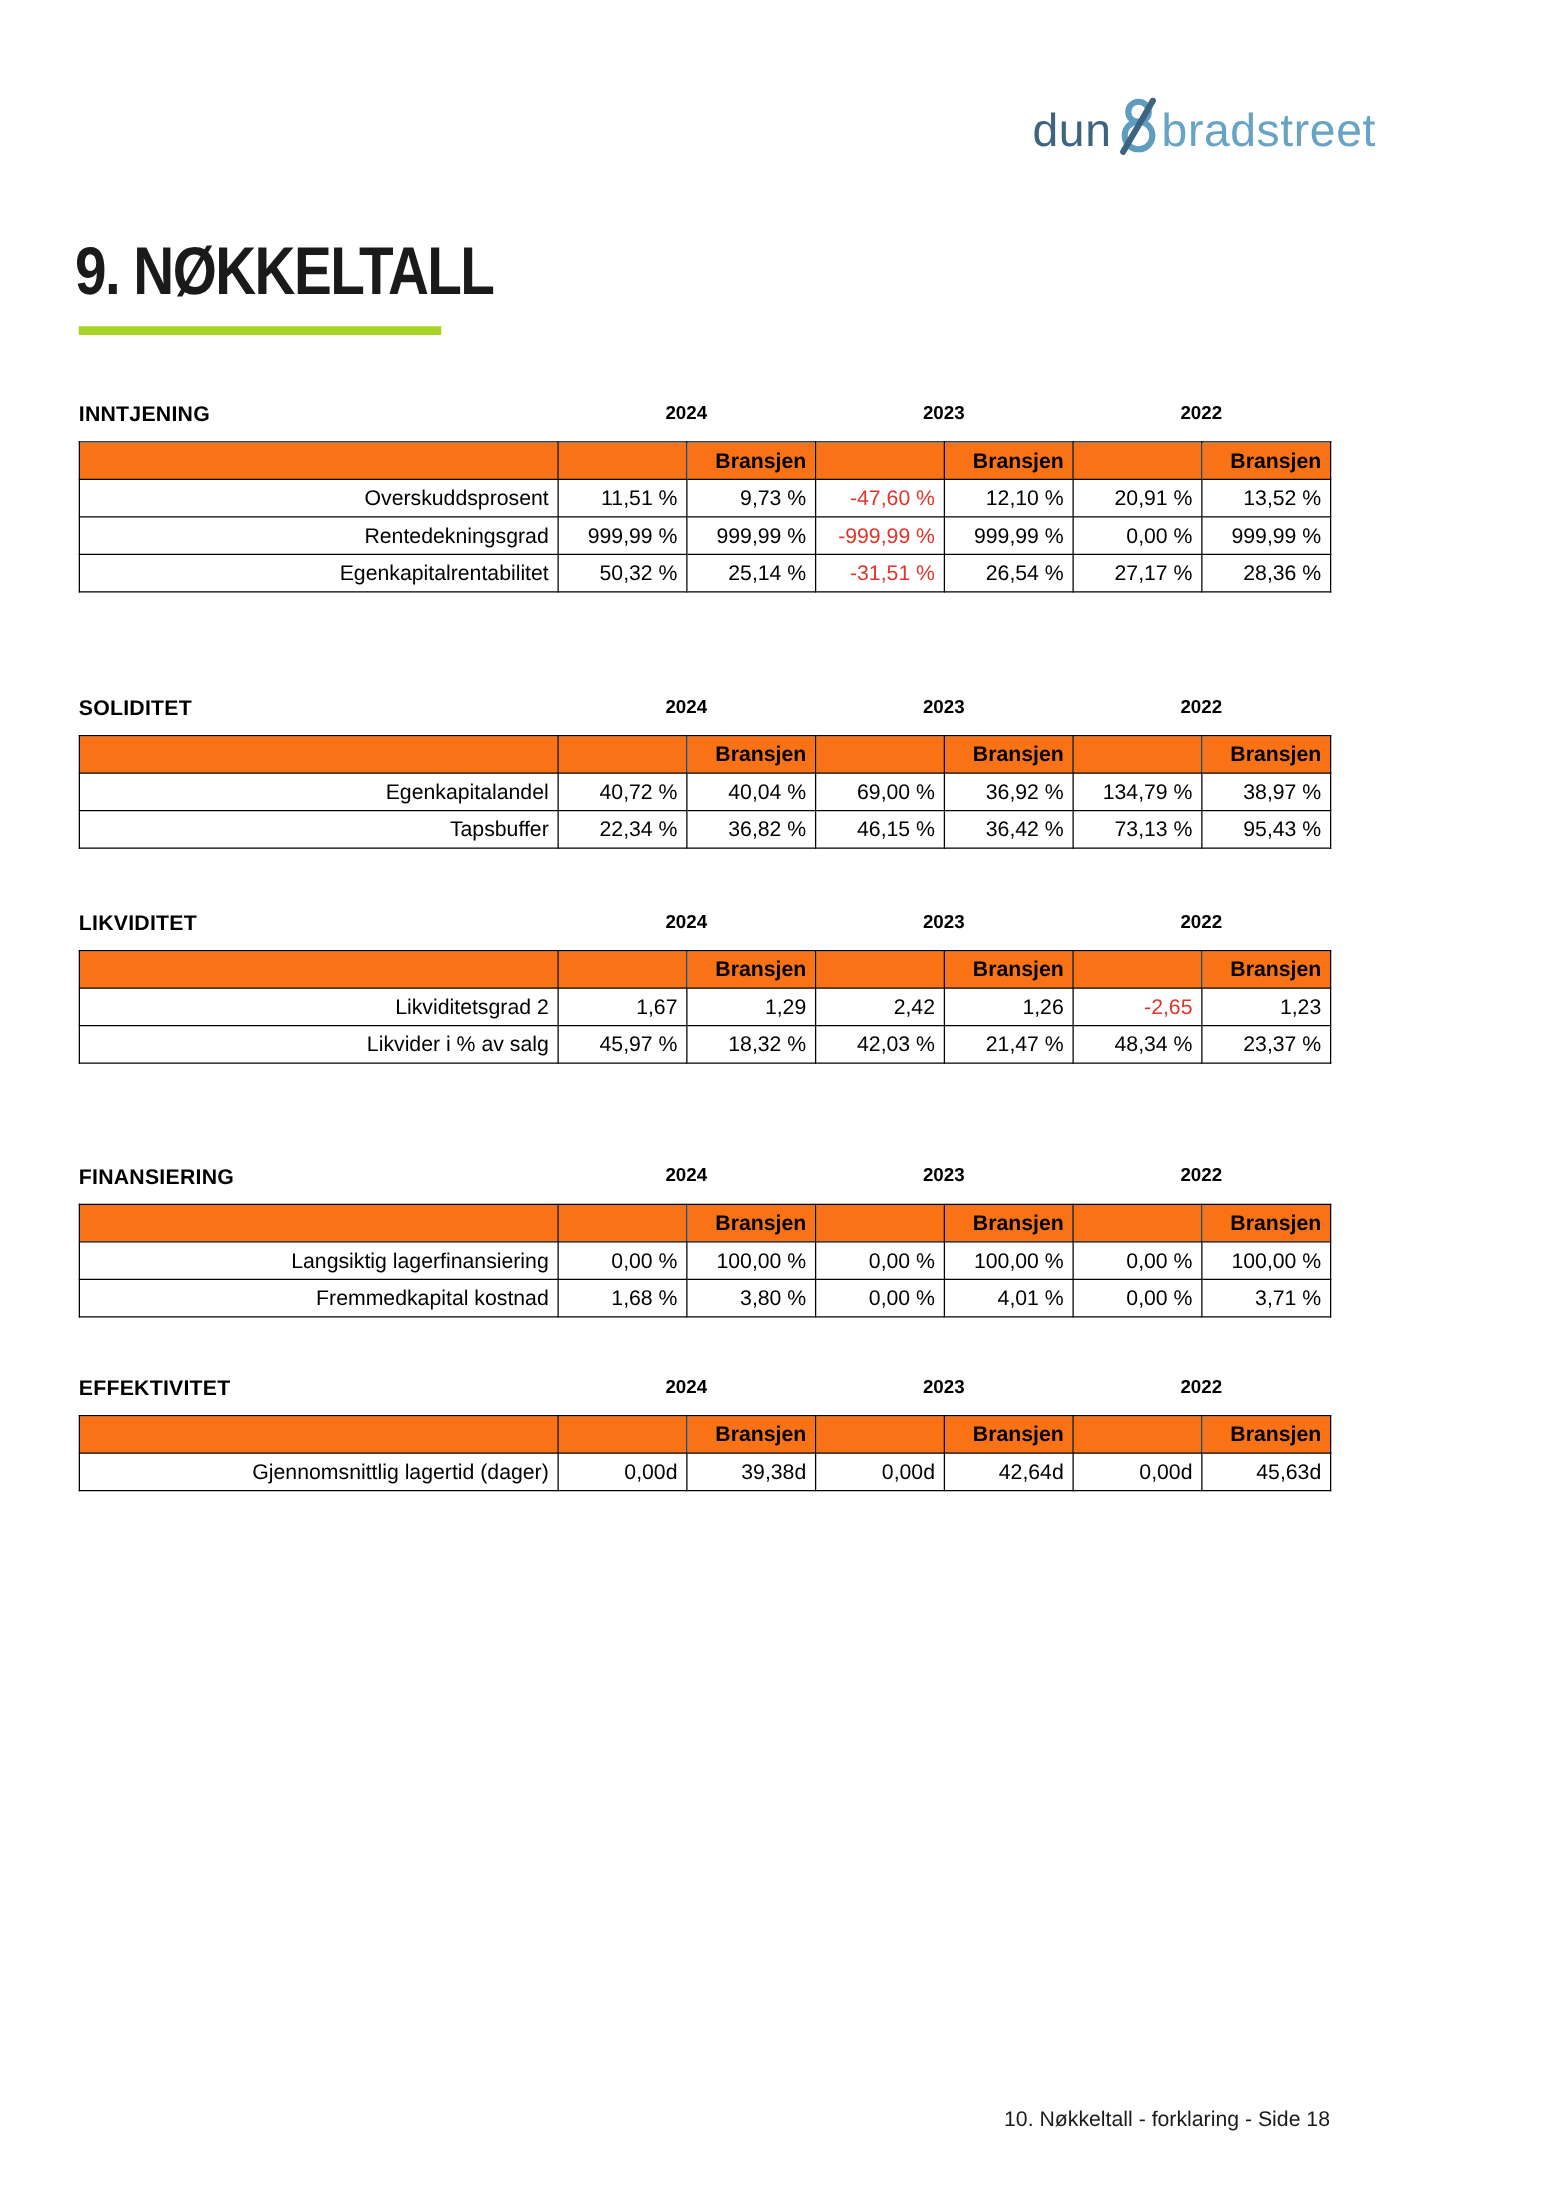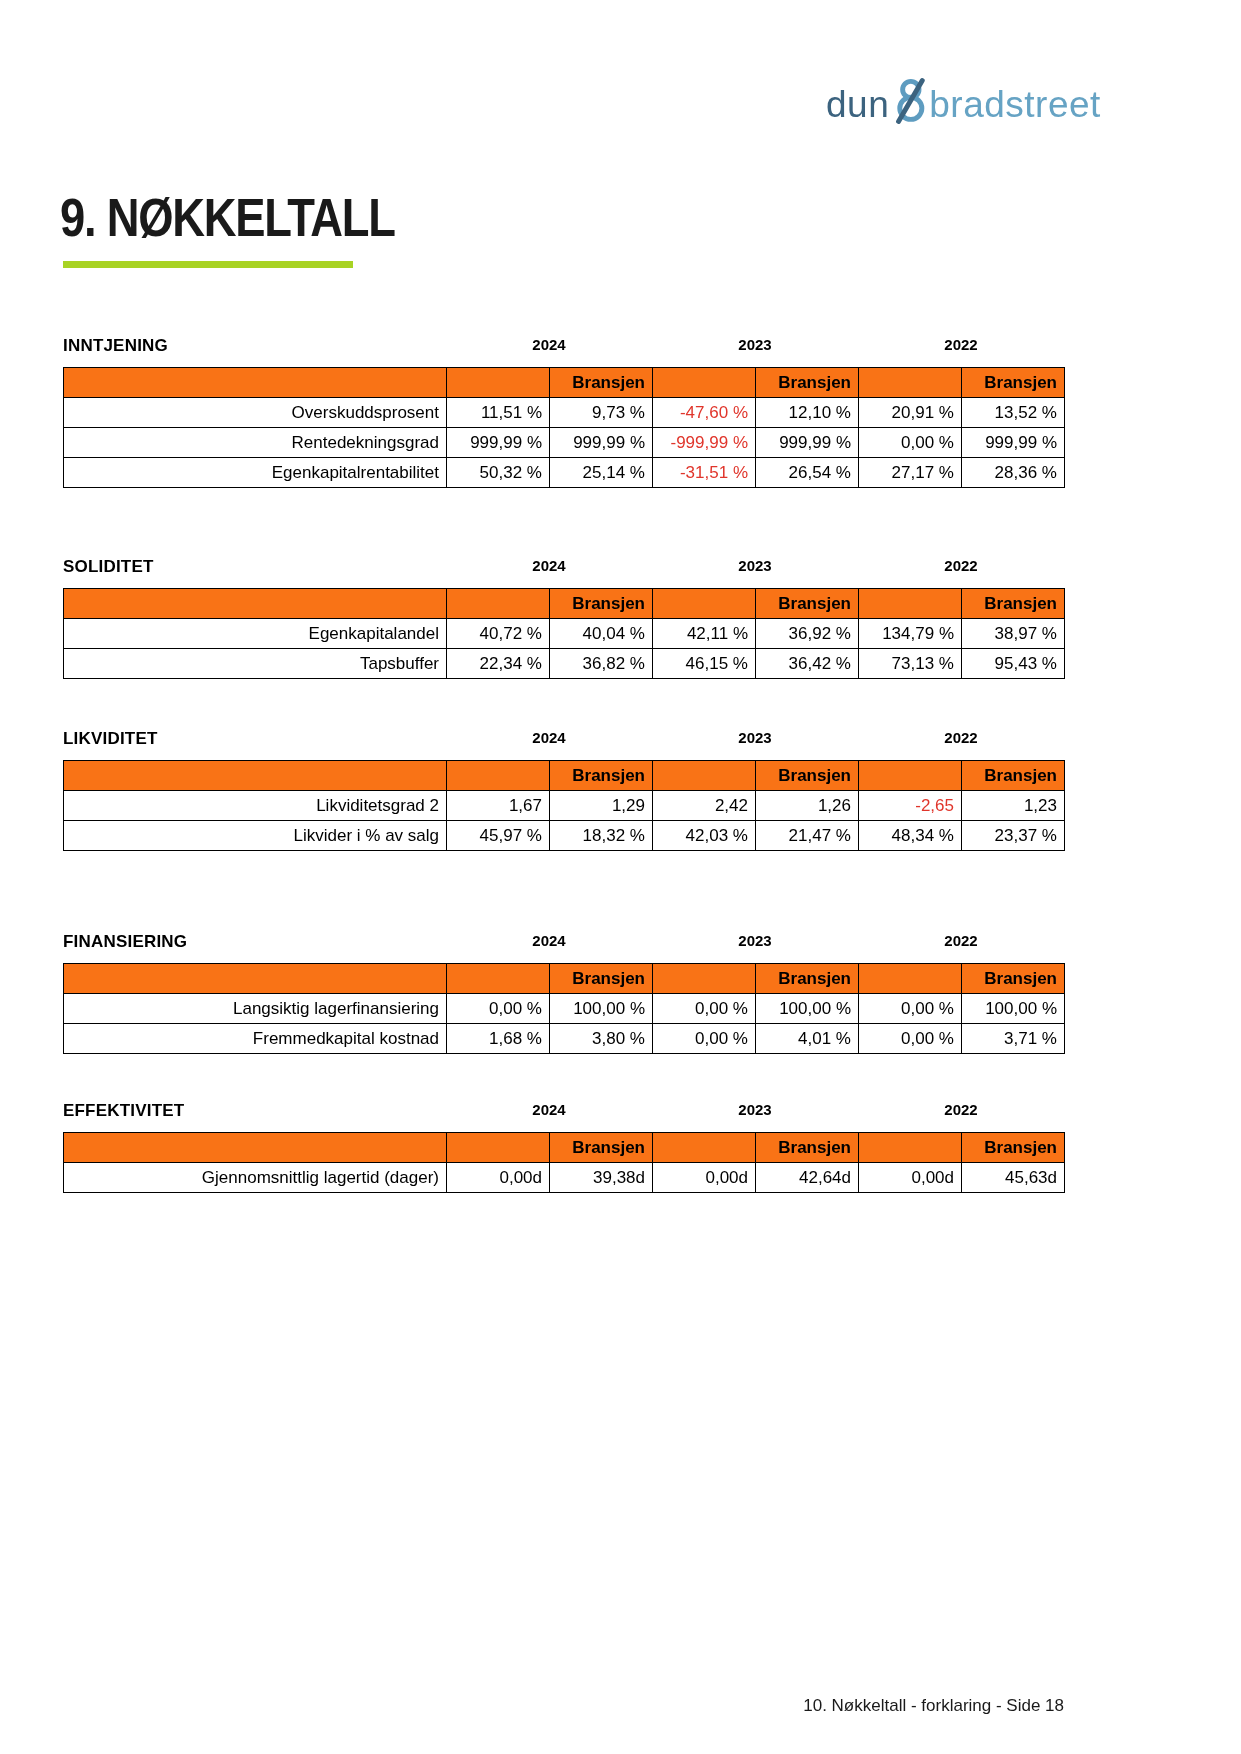--- a/index.html
+++ b/index.html
@@ -31,21 +31,21 @@
   tr.hdr td { background: #f97316; }
   td.b { font-weight: 700; text-align: right; }
   td.lbl { text-align: right; padding-left: 6px; }
   td.val { text-align: right; }
   td.neg { color: #e0352b; }
   col.c-label { width: 383px; }
   col.c-val { width: 103px; }
 
   
   .footer { position: absolute; top: 1686px; left: 63px; width: 1001px; text-align: right;
-            font-size: 17px; color: #1a1a1a; margin-top: 10px; }
+            font-size: 17px; color: #1a1a1a; }
 </style>
 </head>
 <body>
 
 <div id="page">
 
   <div class="logo">
     <span class="word dun">dun</span>
     <span>
       <svg width="36" height="46" viewBox="0 0 44 56">
@@ -53,21 +53,21 @@
         <circle cx="23" cy="37" r="13.5" fill="none" stroke="#5e9cc0" stroke-width="6"></circle>
         <line x1="37" y1="3" x2="8" y2="53" stroke="#3c637f" stroke-width="6" stroke-linecap="round"></line>
       </svg>
     </span>
     <span class="word brad">bradstreet</span>
   </div>
 
   <div class="title">9. NØKKELTALL</div>
   <div class="title-bar"></div>
 
-  <div class="section" style="top:336px">
+  <div class="section" style="top:322px">
     <div class="section-head">
       <span class="section-title">INNTJENING</span>
       <span class="year y0">2024</span>
       <span class="year y1">2023</span>
       <span class="year y2">2022</span>
     </div>
     <table>
       <colgroup>
           <col class="c-label">
           <col class="c-val">
@@ -142,21 +142,21 @@
             <td class="b">Bransjen</td>
             <td></td>
             <td class="b">Bransjen</td>
             <td></td>
             <td class="b">Bransjen</td>
           </tr>
           <tr>
             <td class="lbl">Egenkapitalandel</td>
             <td class="val">40,72 %</td>
             <td class="val">40,04 %</td>
-            <td class="val">42,11 %</td>
+            <td class="val">69,00 %</td>
             <td class="val">36,92 %</td>
             <td class="val">134,79 %</td>
             <td class="val">38,97 %</td>
           </tr>
           <tr>
             <td class="lbl">Tapsbuffer</td>
             <td class="val">22,34 %</td>
             <td class="val">36,82 %</td>
             <td class="val">46,15 %</td>
             <td class="val">36,42 %</td>

